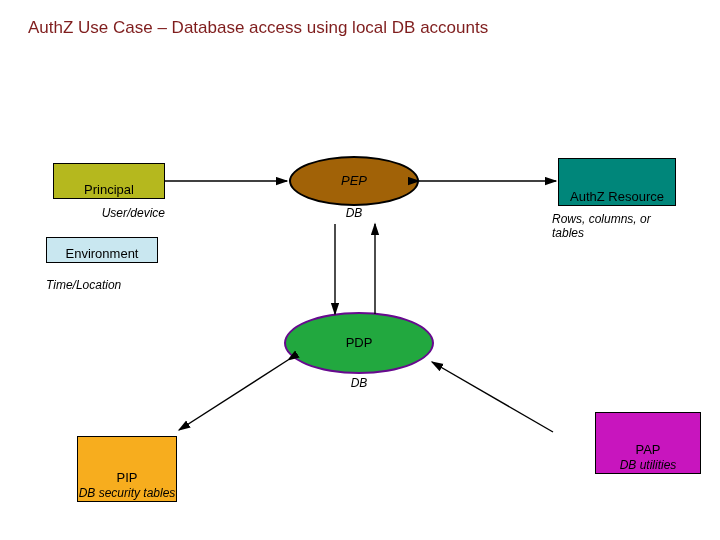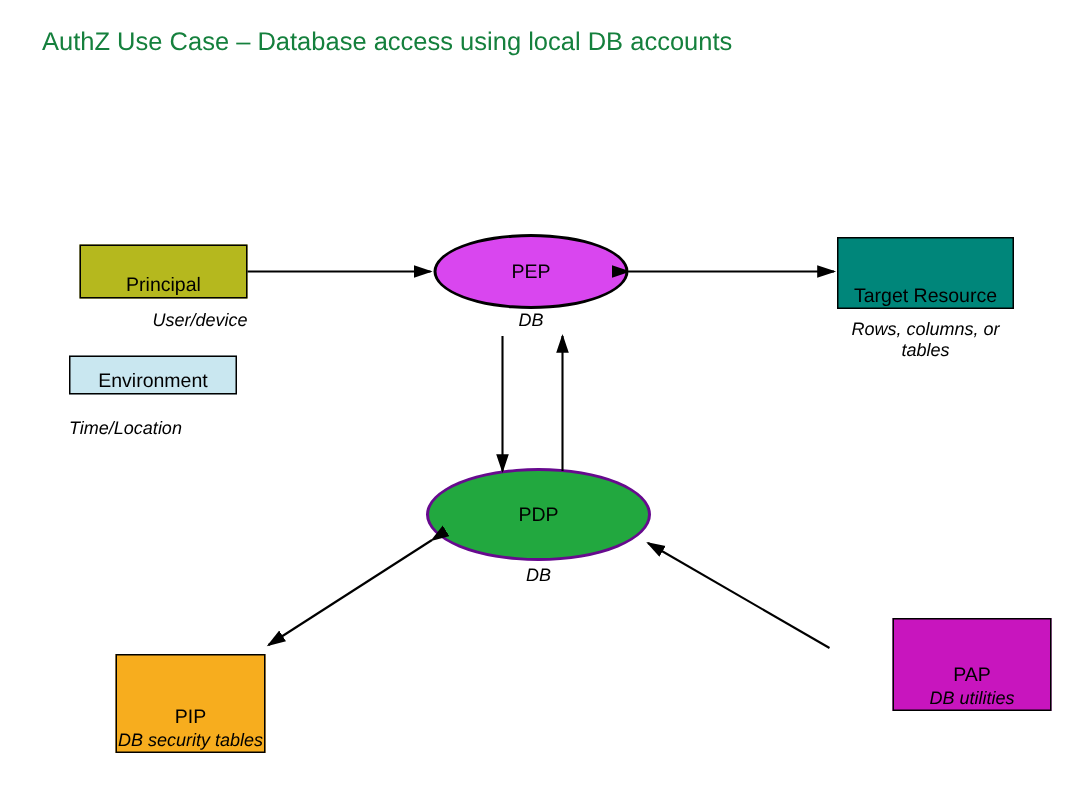--- a/index.html
+++ b/index.html
@@ -10,21 +10,21 @@
     background: #fff;
     font-family: Arial, Helvetica, sans-serif;
     position: relative;
     overflow: hidden;
   }
   .title {
     position: absolute;
     top: 18px;
     left: 28px;
     font-size: 17px;
-    color: #15803d;
+    color: #7f1d1d;
   }
   .box {
     position: absolute;
     border: 1px solid #000;
     text-align: center;
     display: flex;
     flex-direction: column;
     align-items: center;
     justify-content: flex-end;
     font-size: 13px;
@@ -57,29 +57,29 @@
 <div class="box" style="left:53px; top:163px; width:112px; height:36px; background:#b5b81e;">
   <span>Principal</span>
 </div>
 <div class="italic" style="position:absolute; left:53px; top:206px; width:112px; text-align:right; font-size:12px;">User/device</div>
 
 <div class="box" style="left:46px; top:237px; width:112px; height:26px; background:#c9e7f0;">
   <span>Environment</span>
 </div>
 <div class="italic" style="position:absolute; left:46px; top:278px; width:112px; text-align:left; font-size:12px;">Time/Location</div>
 
-<div class="ellipse" style="left:289px; top:156px; width:130px; height:50px; background:#d946ef; border-color:#000;">
+<div class="ellipse" style="left:289px; top:156px; width:130px; height:50px; background:#a16207; border-color:#000;font-style:italic;">
   <span>PEP</span>
 </div>
 <div class="italic" style="position:absolute; left:289px; top:206px; width:130px; text-align:center; font-size:12px;">DB</div>
 
 <div class="box" style="left:558px; top:158px; width:118px; height:48px; background:#00867a; color:#000;">
-  <span style="padding:0 4px;">Target Resource</span>
+  <span style="padding:0 4px;">AuthZ Resource</span>
 </div>
-<div class="italic" style="position:absolute; left:552px; top:212px; width:130px; text-align:center; font-size:12px;">Rows, columns, or tables</div>
+<div class="italic" style="position:absolute; left:552px; top:212px; width:130px; text-align:left; font-size:12px;">Rows, columns, or tables</div>
 
 <div class="ellipse" style="left:284px; top:312px; width:150px; height:62px; background:#22a83f; border-color:#670a8e; border-width:2px;">
   <span>PDP</span>
 </div>
 <div class="italic" style="position:absolute; left:284px; top:376px; width:150px; text-align:center; font-size:12px;">DB</div>
 
 <div class="box" style="left:77px; top:412px; width:100px; height:66px; background:#f7ad1e;margin-top:24px;">
   <span>PIP</span>
   <span class="italic" style="font-size:12px;">DB security tables</span>
 </div>

